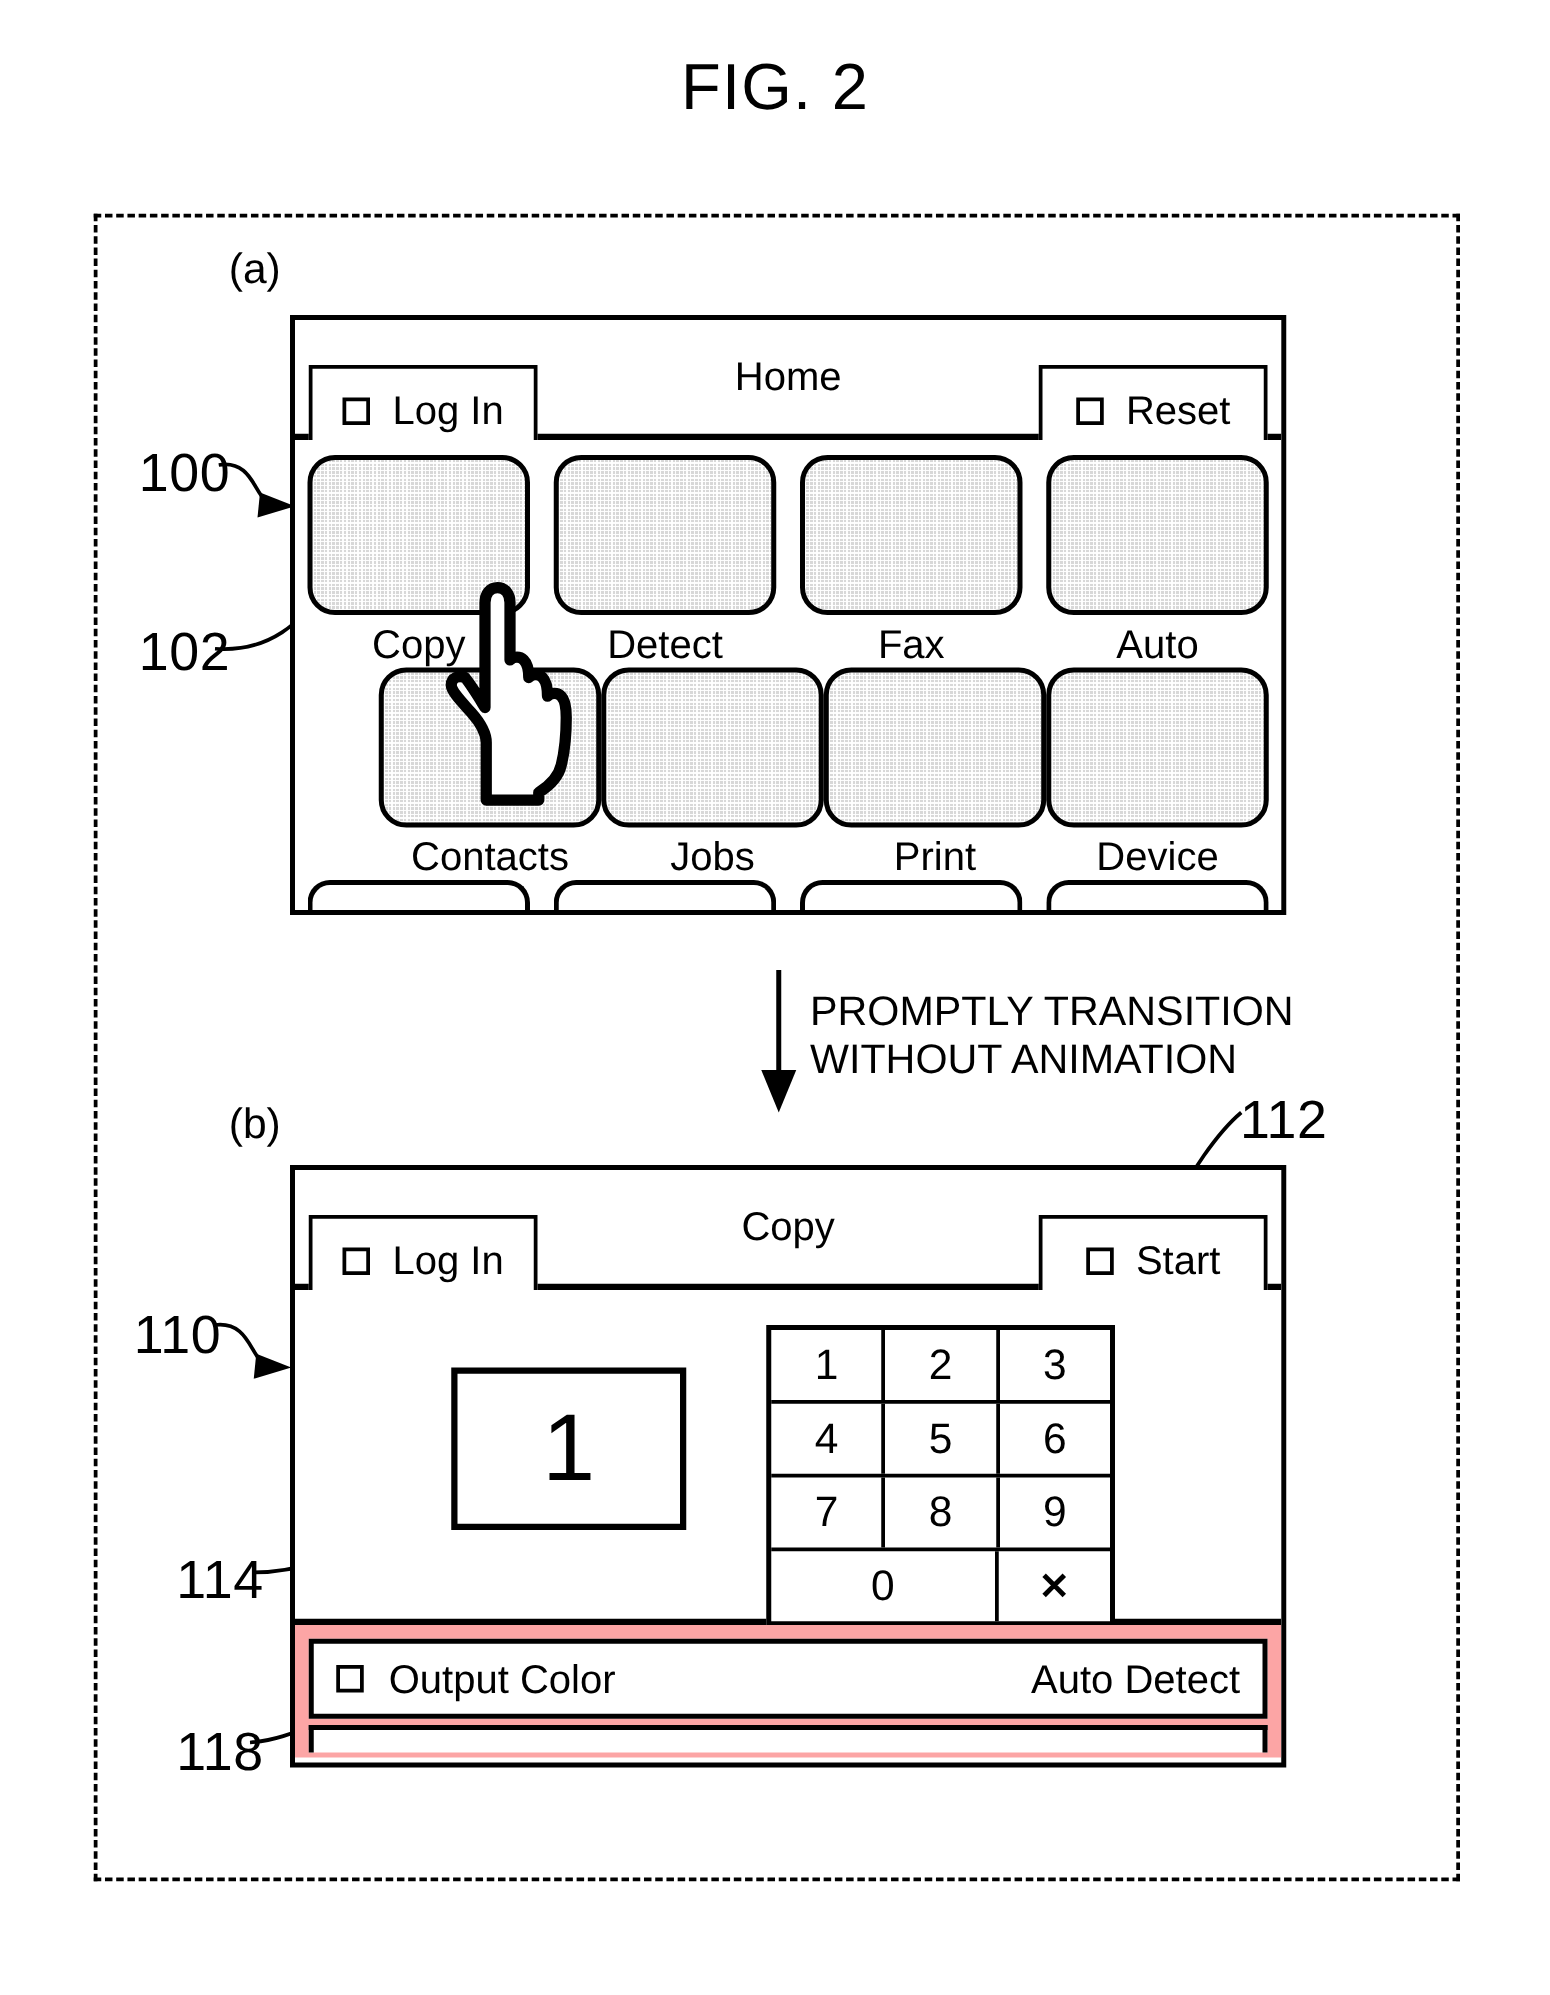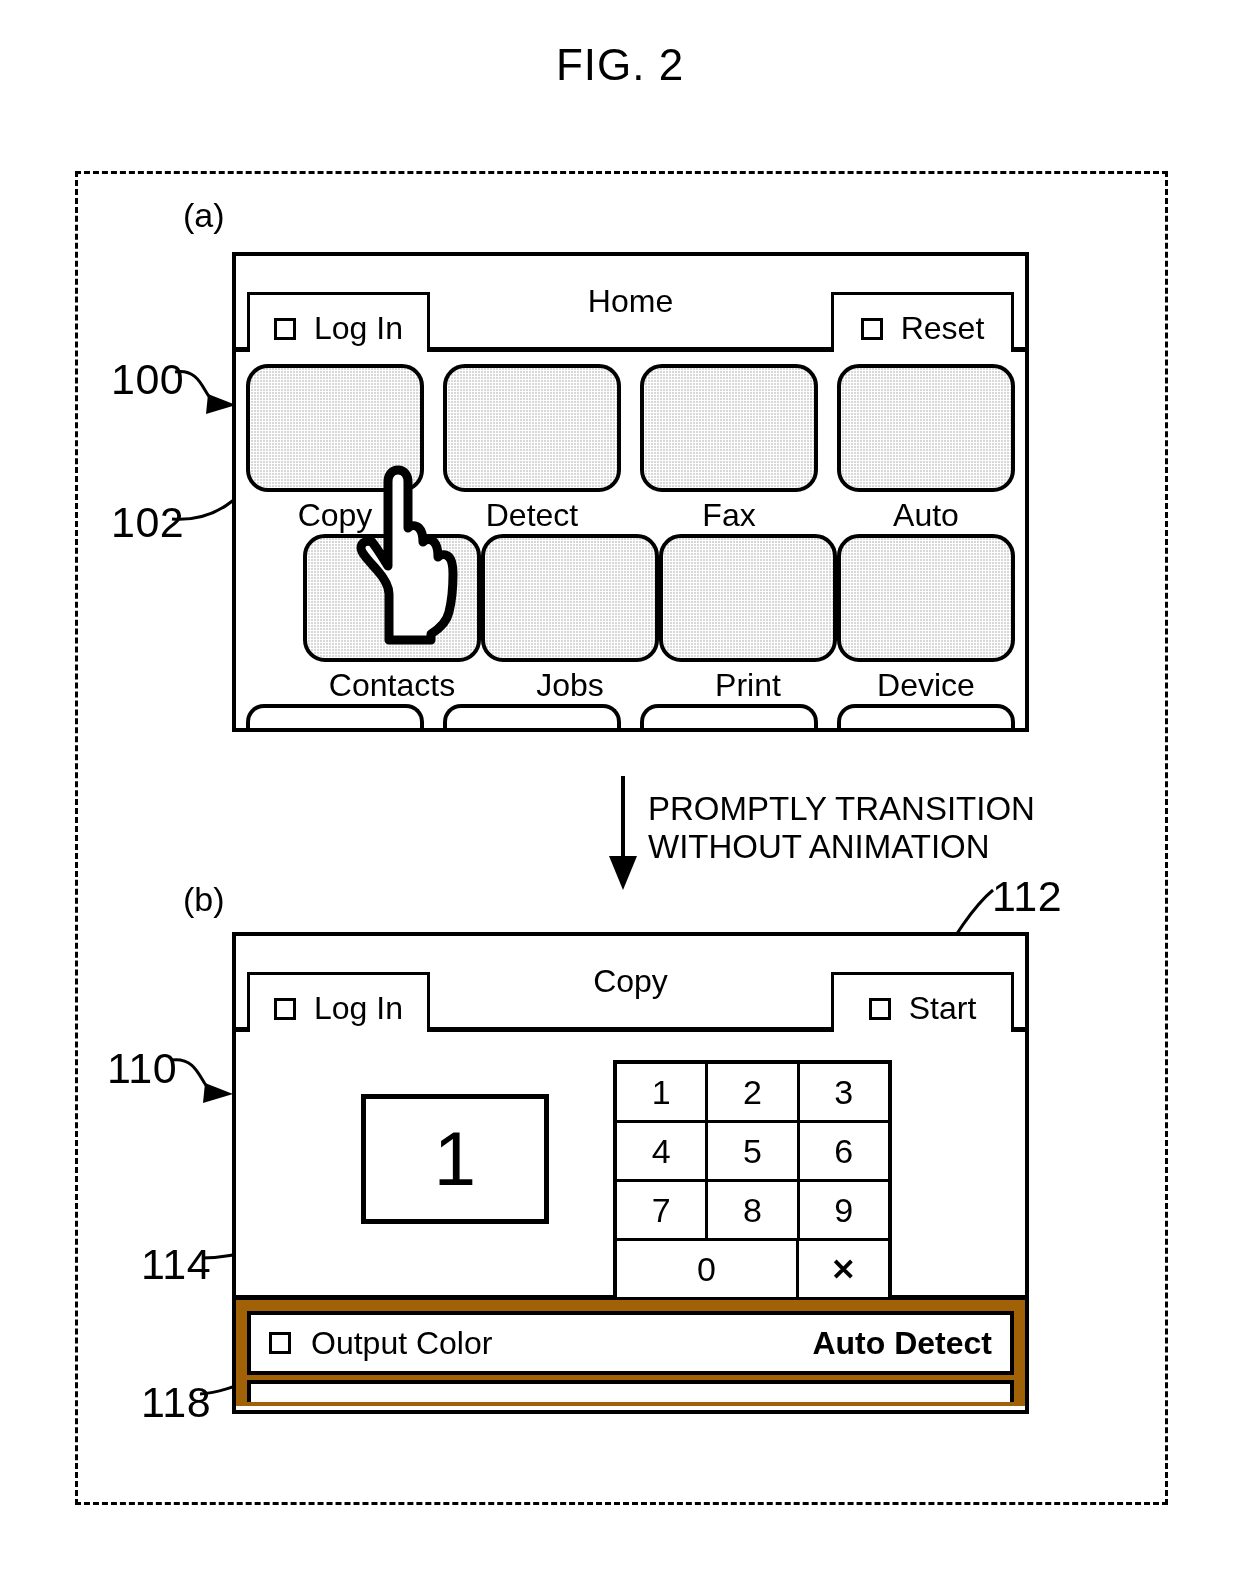--- a/index.html
+++ b/index.html
@@ -24,21 +24,21 @@
     height: 1596px;
   }
 
   
   .fig-title {
     position: absolute;
     left: 0;
     top: 40px;
     width: 1240px;
     text-align: center;
-    font-size: 44px;
+    font-size: 52px;
     letter-spacing: 1px;
     font-weight: 400;
   }
 
   
   .dashed-frame {
     position: absolute;
     left: 75px;
     top: 171px;
     width: 1093px;
@@ -257,37 +257,37 @@
     font-size: 34px;
   }
   .kp-key:last-child { border-right: none; }
   .kp-key.wide { flex: 2 1 0; }
   .kp-key.clear { font-size: 30px; font-weight: 700; }
 
   
   .opt-area {
     position: relative;
     height: 106px;
-    background: #a16207;
+    background: #fca5a5;
     padding: 11px;
     box-sizing: border-box;
   }
   .opt-row {
     box-sizing: border-box;
     border: 4px solid #000;
     background: #fff;
     height: 64px;
     display: flex;
     align-items: center;
     padding: 0 18px;
     font-size: 32px;
   }
   .opt-row .sq-icon { margin-right: 20px; }
   .opt-row .opt-label { }
-  .opt-row .opt-value { margin-left: auto; font-weight: bold; }
+  .opt-row .opt-value { margin-left: auto; }
   .opt-row-stub {
     margin-top: 5px;
     box-sizing: border-box;
     border: 4px solid #000;
     border-bottom: none;
     height: 22px;
     background: #fff;
   }
 
   

